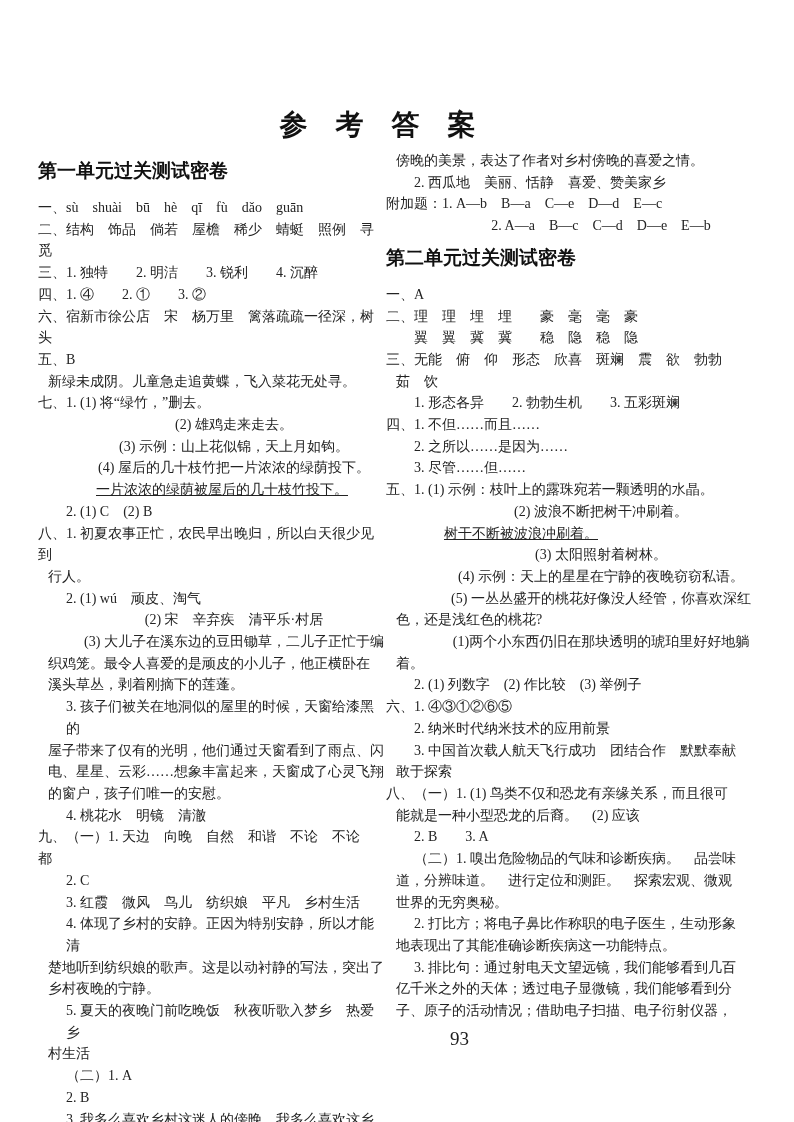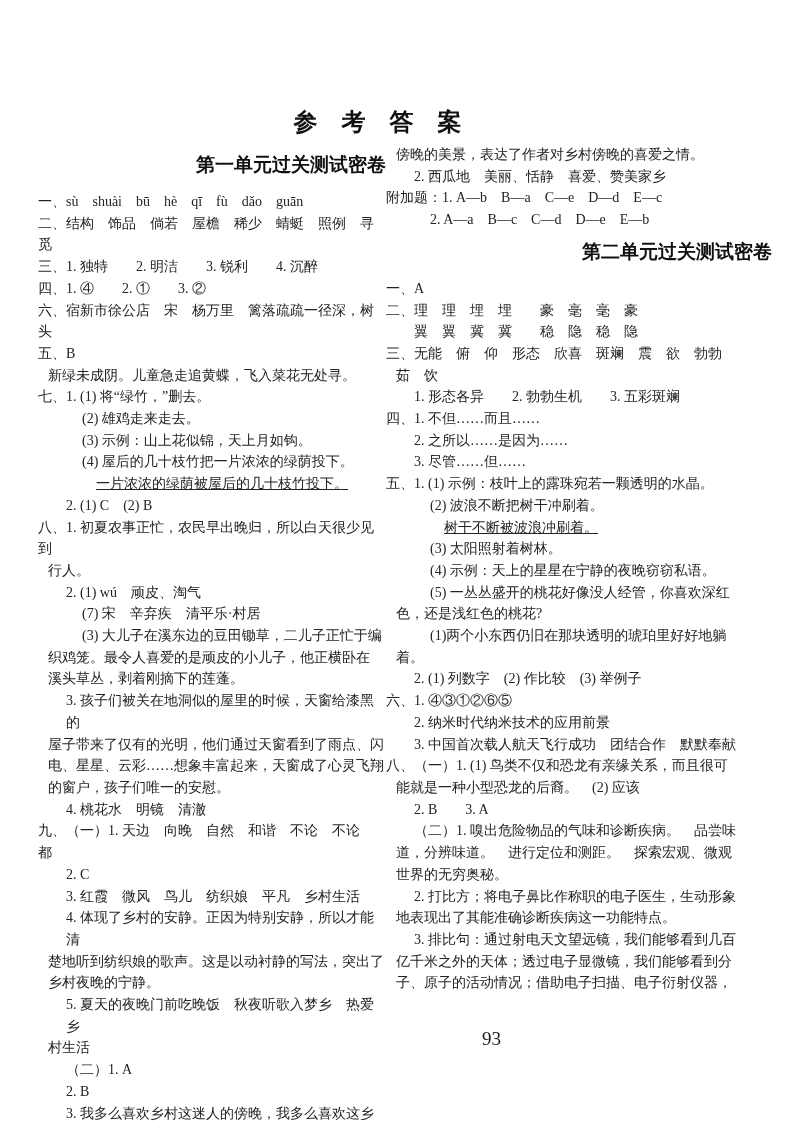--- a/index.html
+++ b/index.html
@@ -10,56 +10,55 @@
     position: relative;
     overflow: hidden;
     font-family: "Liberation Serif", "DejaVu Serif", serif;
     color: #222222;
   }
   .content { padding: 106px 22px 0 38px; }
   .main-title {
     text-align: center;
     font-family: "Liberation Sans", "DejaVu Sans", sans-serif;
     font-weight: 700;
-    font-size: 24px;
+    font-size: 28px;
     color: #111111;
     margin: 0 55px 6px 0;
     white-space: pre;
   }
   .columns { display: flex; align-items: flex-start; }
   .col-left  { width: 348px; flex: none; }
   .col-right { flex: 1; min-width: 0; }
   .section-heading {
     font-family: "Liberation Sans", "DejaVu Sans", sans-serif;
     font-weight: 700;
     font-size: 19px;
     color: #111111;
-    text-align: right;
+    text-align: left;
     margin: 8px 0 13px 0;
     white-space: pre;
   }
   .line {
     font-size: 14px;
     line-height: 21.7px;
     min-height: 21.7px;
     white-space: pre-wrap;
     color: #232323;
   }
   .ind0 { padding-left: 0; }
   .ind1 { padding-left: 10px; font-family: Liberation Serif, serif; }
   .ind2 { padding-left: 28px; }
-  .ind3 { padding-left: 44px; }
+  .ind3 { padding-left: 44px; text-align: center; }
   .ind4 { padding-left: 58px; text-decoration: underline; }
   .page-number {
     position: absolute;
     left: 450px; top: 1028px;
     font-size: 19px;
     color: #1d1d1d;
     font-family: "Liberation Serif", "DejaVu Serif", serif;
-    margin-left: 32px;
   }
 </style>
 </head>
 <body>
 
 <div class="content">
   <h1 class="main-title">参　考　答　案</h1>
   <div class="columns">
     <div class="col-left" id="col-left">
         <div class="section-heading">第一单元过关测试密卷</div>
@@ -72,21 +71,21 @@
         <div class="line ind1">新绿未成阴。儿童急走追黄蝶，飞入菜花无处寻。</div>
         <div class="line ind0">七、1. (1) 将“绿竹，”删去。</div>
         <div class="line ind3">(2) 雄鸡走来走去。</div>
         <div class="line ind3">(3) 示例：山上花似锦，天上月如钩。</div>
         <div class="line ind3">(4) 屋后的几十枝竹把一片浓浓的绿荫投下。</div>
         <div class="line ind4">一片浓浓的绿荫被屋后的几十枝竹投下。</div>
         <div class="line ind2">2. (1) C　(2) B</div>
         <div class="line ind0">八、1. 初夏农事正忙，农民早出晚归，所以白天很少见到</div>
         <div class="line ind1">行人。</div>
         <div class="line ind2">2. (1) wú　顽皮、淘气</div>
-        <div class="line ind3">(7) 宋　辛弃疾　清平乐·村居</div>
+        <div class="line ind3">(2) 宋　辛弃疾　清平乐·村居</div>
         <div class="line ind3">(3) 大儿子在溪东边的豆田锄草，二儿子正忙于编</div>
         <div class="line ind1">织鸡笼。最令人喜爱的是顽皮的小儿子，他正横卧在</div>
         <div class="line ind1">溪头草丛，剥着刚摘下的莲蓬。</div>
         <div class="line ind2">3. 孩子们被关在地洞似的屋里的时候，天窗给漆黑的</div>
         <div class="line ind1">屋子带来了仅有的光明，他们通过天窗看到了雨点、闪</div>
         <div class="line ind1">电、星星、云彩……想象丰富起来，天窗成了心灵飞翔</div>
         <div class="line ind1">的窗户，孩子们唯一的安慰。</div>
         <div class="line ind2">4. 桃花水　明镜　清澈</div>
         <div class="line ind0">九、（一）1. 天边　向晚　自然　和谐　不论　不论　都</div>
         <div class="line ind2">2. C</div>
@@ -121,20 +120,21 @@
         <div class="line ind3">(3) 太阳照射着树林。</div>
         <div class="line ind3">(4) 示例：天上的星星在宁静的夜晚窃窃私语。</div>
         <div class="line ind3">(5) 一丛丛盛开的桃花好像没人经管，你喜欢深红</div>
         <div class="line ind1">色，还是浅红色的桃花?</div>
         <div class="line ind3">(1)两个小东西仍旧在那块透明的琥珀里好好地躺</div>
         <div class="line ind1">着。</div>
         <div class="line ind2">2. (1) 列数字　(2) 作比较　(3) 举例子</div>
         <div class="line ind0">六、1. ④③①②⑥⑤</div>
         <div class="line ind2">2. 纳米时代纳米技术的应用前景</div>
         <div class="line ind2">3. 中国首次载人航天飞行成功　团结合作　默默奉献</div>
+        <div class="line ind1">敢于探索</div>
         <div class="line ind0">八、（一）1. (1) 鸟类不仅和恐龙有亲缘关系，而且很可</div>
         <div class="line ind1">能就是一种小型恐龙的后裔。　(2) 应该</div>
         <div class="line ind2">2. B　　3. A</div>
         <div class="line ind2">（二）1. 嗅出危险物品的气味和诊断疾病。　品尝味</div>
         <div class="line ind1">道，分辨味道。　进行定位和测距。　探索宏观、微观</div>
         <div class="line ind1">世界的无穷奥秘。</div>
         <div class="line ind2">2. 打比方；将电子鼻比作称职的电子医生，生动形象</div>
         <div class="line ind1">地表现出了其能准确诊断疾病这一功能特点。</div>
         <div class="line ind2">3. 排比句：通过射电天文望远镜，我们能够看到几百</div>
         <div class="line ind1">亿千米之外的天体；透过电子显微镜，我们能够看到分</div>

